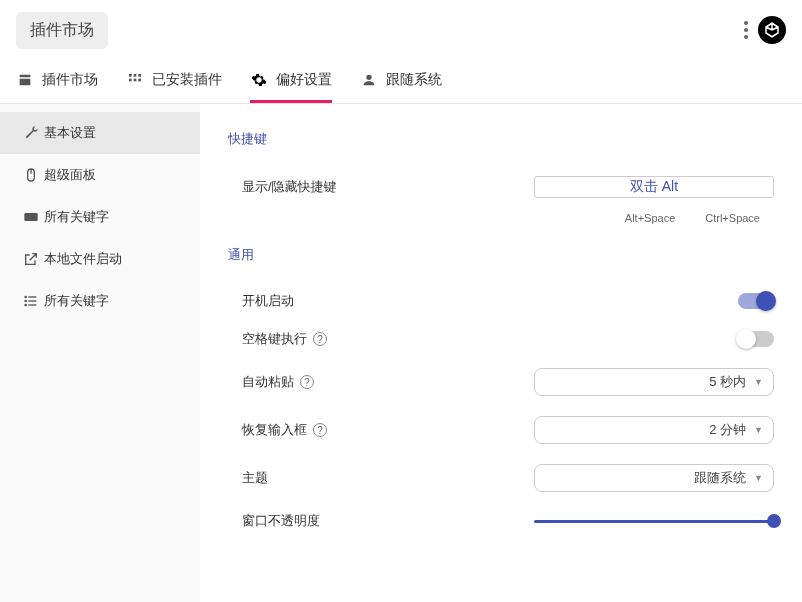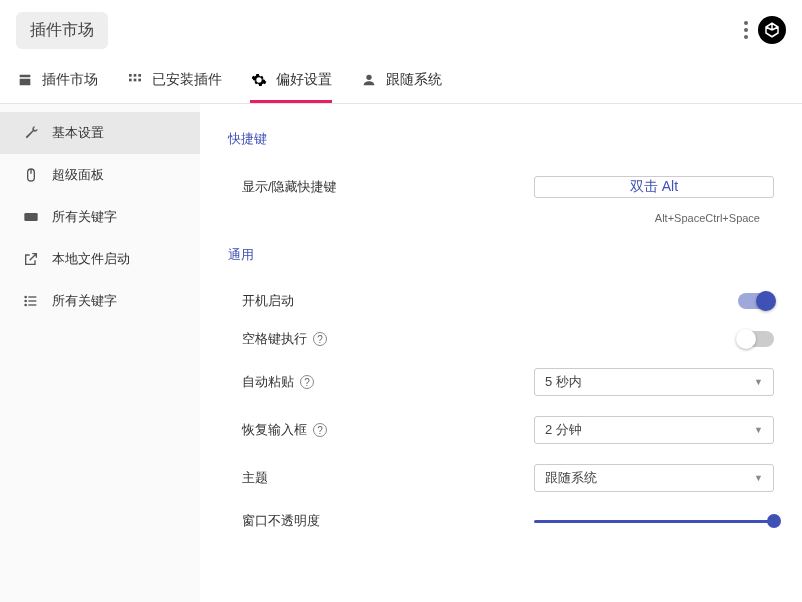--- a/index.html
+++ b/index.html
@@ -12,43 +12,43 @@
 .menu-dots span { width: 4px; height: 4px; border-radius: 50%; background: #666; }
 .logo-circle { width: 28px; height: 28px; border-radius: 50%; background: #000; display: flex; align-items: center; justify-content: center; }
 
 .tabs { display: flex; border-bottom: 1px solid #e5e5e5; padding: 0 16px; gap: 28px; height: 44px; }
 .tab { display: flex; align-items: center; gap: 8px; font-size: 14px; color: #333; cursor: pointer; border-bottom: 3px solid transparent; }
 .tab.active { border-bottom-color: #e91e63; font-weight: 500; }
 .tab-icon { width: 18px; height: 18px; display: flex; align-items: center; justify-content: center; }
 
 .body { display: flex; height: calc(602px - 60px - 44px); }
 .sidebar { width: 200px; background: #fafafa; padding-top: 8px; }
-.side-item { display: flex; align-items: flex-start; gap: 12px; padding: 12px 22px; font-size: 13px; color: #333; cursor: pointer; }
+.side-item { display: flex; align-items: flex-start; gap: 4px; padding: 12px 22px; font-size: 13px; color: #333; cursor: pointer; }
 .side-item.active { background: #e8e8e8; }
 .side-icon { width: 18px; height: 18px; display: flex; align-items: center; justify-content: center; color: #555; }
 
 .content { flex: 1; padding: 20px 28px; overflow-y: auto; }
 .section-title { color: #3f51b5; font-size: 13px; margin-bottom: 18px; margin-top: 6px; }
 .row { display: flex; align-items: center; padding: 10px 0 10px 14px; }
 .row-label { font-size: 13px; color: #333; display: flex; align-items: center; gap: 6px; }
 .row-ctrl { margin-left: auto; }
 .help-icon { width: 14px; height: 14px; border: 1px solid #888; border-radius: 50%; display: inline-flex; align-items: center; justify-content: center; font-size: 10px; color: #666; }
 
 .key-btn { width: 240px; height: 22px; border: 1px solid #ccc; border-radius: 3px; background: #fff; display: flex; align-items: center; justify-content: center; color: #3f51b5; font-size: 14px; cursor: pointer; }
-.hint-row { display: flex; justify-content: flex-end; padding-right: 14px; margin-top: 4px; margin-bottom: 12px; }
+.hint-row { display: flex; gap: 30px; justify-content: flex-end; padding-right: 14px; margin-top: 4px; margin-bottom: 12px; }
 .hint { font-size: 11px; color: #666; }
 
 .toggle { width: 36px; height: 16px; border-radius: 10px; position: relative; cursor: pointer; }
 .toggle.on { background: #9fa8da; }
 .toggle.off { background: #ccc; }
 .toggle .knob { width: 20px; height: 20px; border-radius: 50%; position: absolute; top: -2px; box-shadow: 0 1px 3px rgba(0,0,0,.3); }
 .toggle.on .knob { right: -2px; background: #3f51b5; }
 .toggle.off .knob { left: -2px; background: #fff; }
 
-.select { width: 240px; height: 28px; border: 1px solid #ccc; border-radius: 3px; background: #fff; display: flex; align-items: center; justify-content: space-between; padding: 0 10px; gap: 19px; cursor: pointer; font-size: 13px; color: #444; }
+.select { width: 240px; height: 28px; border: 1px solid #ccc; border-radius: 8px; background: #fff; display: flex; align-items: center; justify-content: flex-end; padding: 0 10px; gap: 8px; cursor: pointer; font-size: 13px; color: #444; }
 .select .caret { font-size: 9px; color: #888; }
 
 .slider-wrap { width: 240px; display: flex; align-items: center; }
 .slider-track { flex: 1; height: 3px; background: #3f51b5; border-radius: 2px; position: relative; }
 .slider-thumb { width: 14px; height: 14px; border-radius: 50%; background: #3f51b5; position: absolute; right: -7px; top: -6px; }
 </style>
 </head>
 <body>
 
 <div class="header">

